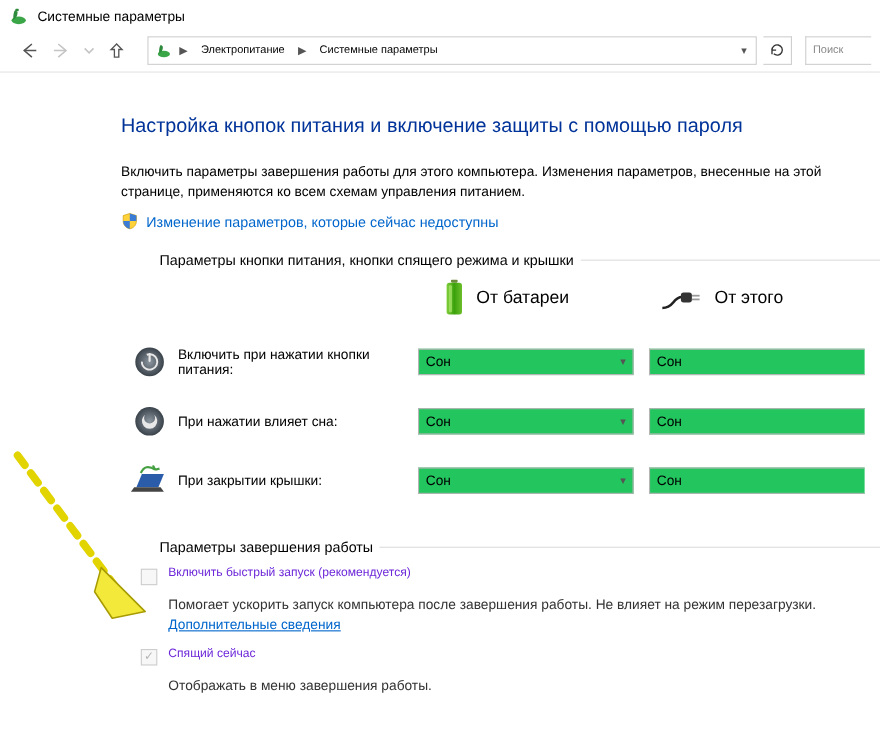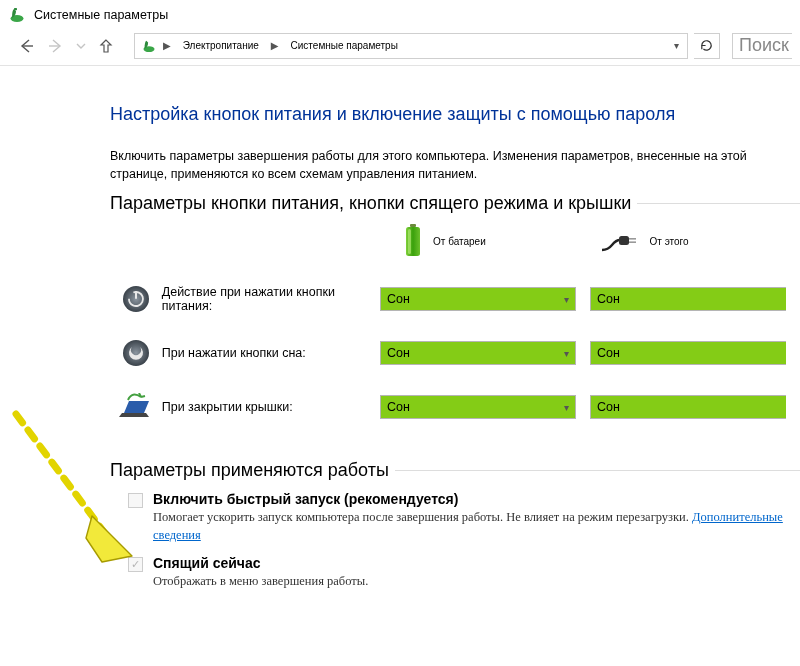--- a/index.html
+++ b/index.html
@@ -60,21 +60,21 @@
   }
   .search {
     margin-left: 6px;
     height: 26px;
     border: 1px solid #cfcfcf;
     border-right: none;
     flex: 1;
     display: flex; align-items: center;
     padding: 0 6px;
     color: #888;
-    font-size: 18px;
+    font-size: 10px;
     min-width: 0;
     overflow: hidden;
     white-space: nowrap;
   }
   
   .content {
     padding: 38px 0 0 110px;
   }
   .heading {
     color: #003399; 
@@ -86,56 +86,57 @@
     font-size: 12.5px;
     line-height: 1.45;
     margin-bottom: 10px;
   }
   .shield-row {
     display: flex; align-items: center; gap: 7px;
     margin: 4px 0 20px 0;
   }
   .link { color: #0066cc; cursor: pointer; }
   .section-label {
-    font-size: 18px;
+    font-size: 13px;
     margin-bottom: 10px;
+    margin-left: 35px;
   }
   .underline-after {
     display: flex; align-items: center; gap: 6px;
   }
   .underline-after .line {
     flex: 1; height: 1px; background: #ddd;
   }
   
   .power-head {
     display: flex; align-items: center;
     margin: 4px 0 14px 0;
   }
   .power-head .lbl-col { width: 310px; }
   .power-head .col { width: 210px; display: flex; align-items: center; gap: 10px; }
-  .power-head .col-text { font-size: 10px; }
+  .power-head .col-text { font-size: 16px; }
   
   .opt-row {
     display: flex; align-items: center;
     height: 54px;
   }
   .opt-row .icon-col {
     width: 60px;
     display: flex; justify-content: center; align-items: center;
   }
   .opt-row .label-col {
     width: 250px;
     font-size: 12.5px;
     padding-right: 20px;
   }
   .opt-row .sel-col { width: 210px; padding-right: 18px; }
   .select {
     width: 196px; height: 24px;
     border: 1px solid #b5b5b5;
-    background: #84cc16;
+    background: #22c55e;
     display: flex; align-items: center; justify-content: space-between;
     padding: 0 6px;
     font-size: 12.5px;
   }
   .select .chev { font-size: 10px; color: #555; }
   
   .section2 { margin-top: 26px; }
   .chk-row {
     display: flex; align-items: flex-start;
     gap: 10px;
@@ -145,23 +146,23 @@
     width: 15px; height: 15px;
     border: 1px solid #b9b9b9;
     margin-top: 2px;
     flex-shrink: 0;
     display: inline-flex; align-items: center; justify-content: center;
   }
   .chk.disabled { border-color: #cdcdcd; background: #f7f7f7; }
   .chk.disabled.checked::after {
     content: "✓"; font-size: 11px; color: #b5b5b5; line-height: 1;
   }
-  .chk-text .chk-title { font-weight: 700; font-size: 14px; color: #000000; }
+  .chk-text .chk-title { font-weight: 400; font-size: 11px; color: #6d28d9; }
   .chk-text .chk-desc {
-    font-size: 12.5px; color: #333; margin-top: 1px; line-height: 1.45; font-family: Liberation Serif, serif;
+    font-size: 12.5px; color: #333; margin-top: 14px; line-height: 1.45;
   }
   .link-underline { color: #0066cc; text-decoration: underline; cursor: pointer; }
   
   .arrow-overlay {
     position: absolute;
     left: 8px; top: 406px;
     pointer-events: none;
   }
   
   svg { display: block; }
@@ -226,20 +227,31 @@
   </span>
   <div class="search">
     <span>Поиск</span>
   </div>
 </div>
 
 <div class="content">
   <div class="heading">Настройка кнопок питания и включение защиты с помощью пароля</div>
   <div class="para">Включить параметры завершения работы для этого компьютера. Изменения параметров, внесенные на этой странице, применяются ко всем схемам управления питанием.</div>
 
+  <div class="shield-row">
+    <span>
+      <svg width="16" height="16" viewBox="0 0 16 16">
+        <path d="M8 1 L14 3 V8 C14 12 11 14.5 8 15 C5 14.5 2 12 2 8 V3 Z" fill="#ffd23a" stroke="#cc9a00" stroke-width="0.6"></path>
+        <path d="M8 1 L14 3 V8 L8 8 Z" fill="#3a7bd5"></path>
+        <path d="M8 8 L2 8 V3 L8 1 Z" fill="#3a7bd5" opacity="0"></path>
+        <path d="M8 8 L8 15 C5 14.5 2 12 2 8 Z" fill="#3a7bd5"></path>
+      </svg>
+    </span>
+    <span class="link">Изменение параметров, которые сейчас недоступны</span>
+  </div>
 
   <div class="section-label underline-after">
     <span>Параметры кнопки питания, кнопки спящего режима и крышки</span>
     <span class="line"></span>
   </div>
 
   <div class="power-head">
     <div class="lbl-col"></div>
     <div class="col">
       <span>
@@ -280,21 +292,21 @@
               <radialGradient id="pb">
                 <stop offset="0" stop-color="#8c96a0"></stop>
                 <stop offset="1" stop-color="#3a424a"></stop>
               </radialGradient>
             </defs>
           <circle cx="15" cy="15" r="7" fill="none" stroke="#e8e8e8" stroke-width="1.8" stroke-dasharray="30 8" transform="rotate(-65 15 15)"></circle>
           <rect x="14" y="7" width="2" height="8" rx="1" fill="#e8e8e8"></rect>
         </svg>
       </span>
     </div>
-    <div class="label-col">Действие при нажатии кнопки питания:</div>
+    <div class="label-col">Включить при нажатии кнопки питания:</div>
     <div class="sel-col">
       <div class="select">
         <span>Сон</span>
         <span class="chev">▾</span>
       </div>
     </div>
     <div class="sel-col">
       <div class="select" style="border-right:none;">
         <span>Сон</span>
       </div>
@@ -309,21 +321,21 @@
           <defs>
               <radialGradient id="sb">
                 <stop offset="0" stop-color="#8c96a0"></stop>
                 <stop offset="1" stop-color="#3a424a"></stop>
               </radialGradient>
             </defs>
           <path d="M19 9 A7 7 0 1 1 11 9 A5 5 0 1 0 19 9 Z" fill="#e8e8e8"></path>
         </svg>
       </span>
     </div>
-    <div class="label-col">При нажатии кнопки сна:</div>
+    <div class="label-col">При нажатии влияет сна:</div>
     <div class="sel-col">
       <div class="select">
         <span>Сон</span>
         <span class="chev">▾</span>
       </div>
     </div>
     <div class="sel-col">
       <div class="select" style="border-right:none;">
         <span>Сон</span>
       </div>
@@ -350,21 +362,21 @@
     </div>
     <div class="sel-col">
       <div class="select" style="border-right:none;">
         <span>Сон</span>
       </div>
     </div>
   </div>
 
   <div class="section2">
     <div class="section-label underline-after">
-      <span>Параметры применяются работы</span>
+      <span>Параметры завершения работы</span>
       <span class="line"></span>
     </div>
 
     <div class="chk-row">
       <span class="chk disabled"></span>
       <div class="chk-text">
         <div class="chk-title">Включить быстрый запуск (рекомендуется)</div>
         <div class="chk-desc">
           <span>Помогает ускорить запуск компьютера после завершения работы. Не влияет на режим перезагрузки. </span><span class="link-underline">Дополнительные сведения</span>
         </div>

